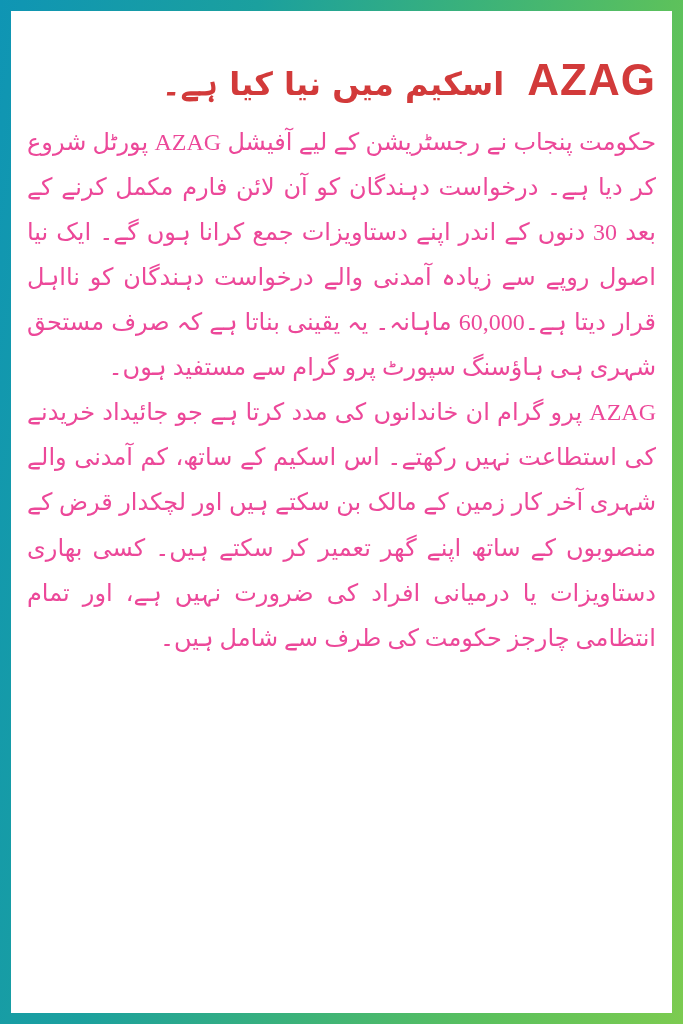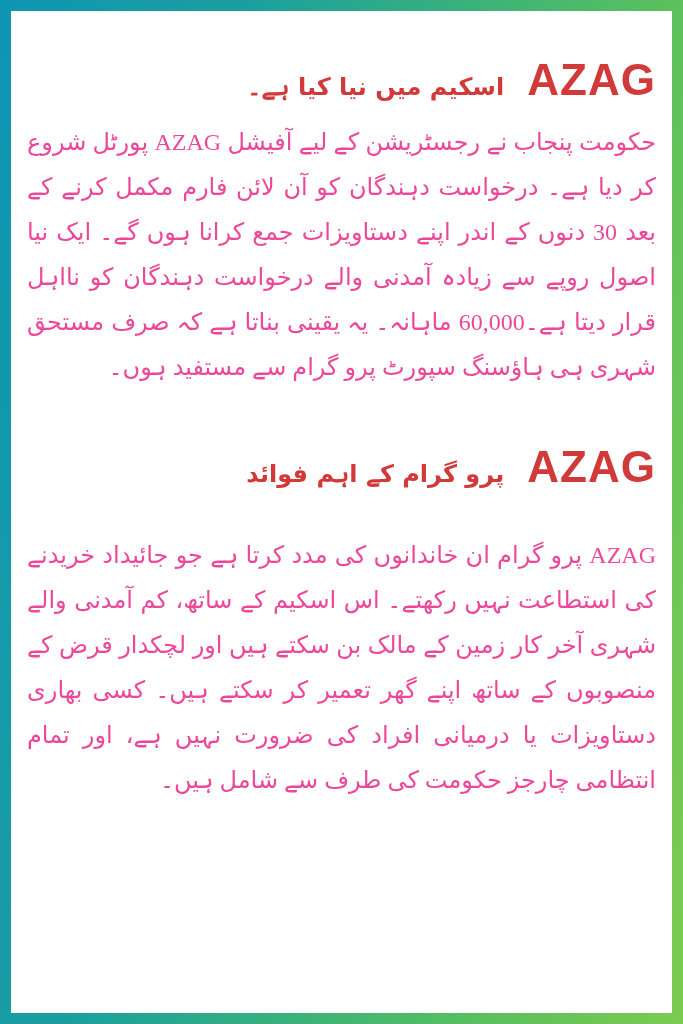--- a/index.html
+++ b/index.html
@@ -36,21 +36,21 @@
     margin: 0 6px 14px 0;
     line-height: 1.15;
   }
   .heading .latin {
     font-family: Liberation Sans, sans-serif;
     font-size: 44px;
     letter-spacing: 1px;
   }
   .heading .urdu {
     font-family: "DejaVu Sans", sans-serif;
-    font-size: 24px;
+    font-size: 32px;
     margin-right: 12px;
   }
   .body-text {
     direction: rtl;
     text-align: justify;
     color: #ec4899;
     font-size: 24px;
     line-height: 1.88;
     margin: 0 6px;
     
@@ -69,21 +69,17 @@
 
     <section class="section-1">
       <h1 class="heading">
         <span class="latin">AZAG</span>
         <span class="urdu">اسکیم میں نیا کیا ہے۔</span>
       </h1>
       <p class="body-text">حکومت پنجاب نے رجسٹریشن کے لیے آفیشل AZAG پورٹل شروع کر دیا ہے۔ درخواست دہندگان کو آن لائن فارم مکمل کرنے کے بعد 30 دنوں کے اندر اپنے دستاویزات جمع کرانا ہوں گے۔ ایک نیا اصول روپے سے زیادہ آمدنی والے درخواست دہندگان کو نااہل قرار دیتا ہے۔60,000 ماہانہ۔ یہ یقینی بناتا ہے کہ صرف مستحق شہری ہی ہاؤسنگ سپورٹ پرو گرام سے مستفید ہوں۔</p>
     </section>
 
     <section class="section-2">
-      <h1 class="heading">
-        <span class="latin">AZAG</span>
-        <span class="urdu">پرو گرام کے اہم فوائد</span>
-      </h1>
       <p class="body-text">AZAG پرو گرام ان خاندانوں کی مدد کرتا ہے جو جائیداد خریدنے کی استطاعت نہیں رکھتے۔ اس اسکیم کے ساتھ، کم آمدنی والے شہری آخر کار زمین کے مالک بن سکتے ہیں اور لچکدار قرض کے منصوبوں کے ساتھ اپنے گھر تعمیر کر سکتے ہیں۔ کسی بھاری دستاویزات یا درمیانی افراد کی ضرورت نہیں ہے، اور تمام انتظامی چارجز حکومت کی طرف سے شامل ہیں۔</p>
     </section>
 
   </div>
 </div>
 
 </body></html>

